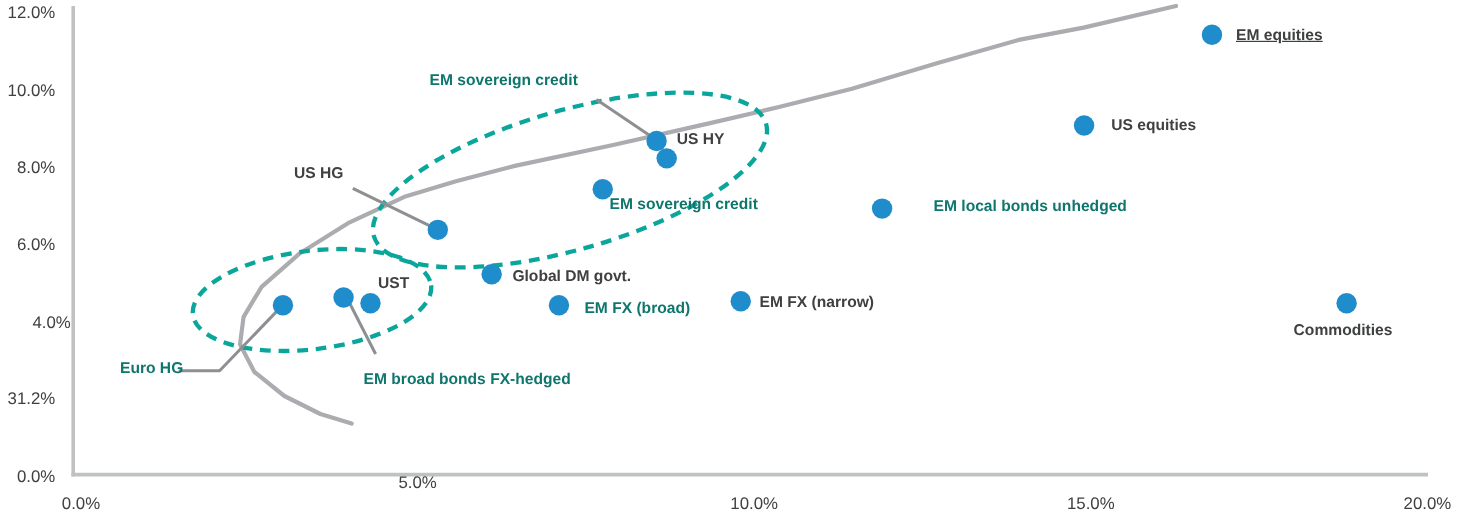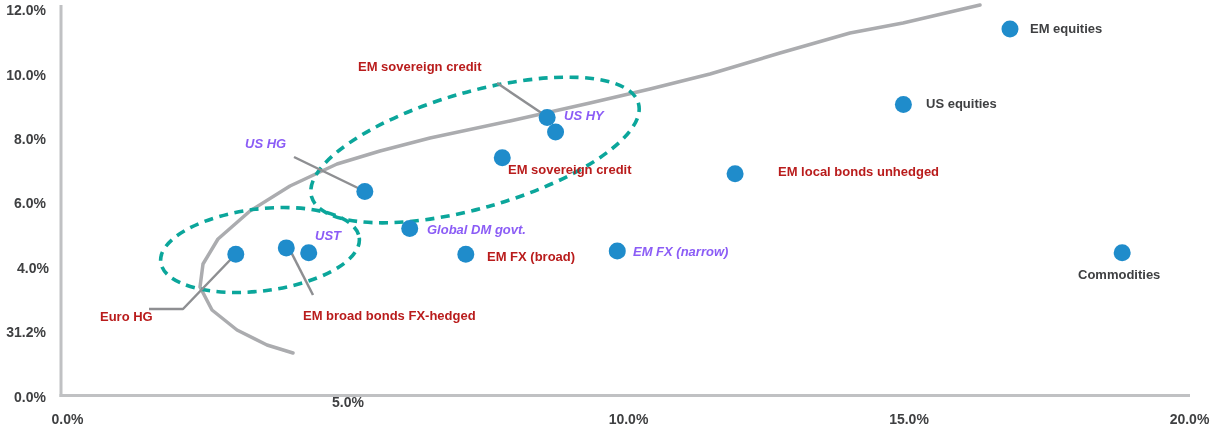--- a/index.html
+++ b/index.html
@@ -11,27 +11,27 @@
     overflow:hidden;
   }
   #plot-svg{position:absolute;left:0;top:0;}
   .pt-label{
     position:absolute;
     font-size:13px;
     font-weight:bold;
     line-height:14px;
     white-space:nowrap;
   }
-  .lbl-red{color:#b91c1c;}
-  .lbl-gray{color:#8b5cf6;font-style:italic;}
+  .lbl-red{color:#0f766e;}
+  .lbl-gray{color:#404040;}
   .lbl-dark{color:#3F4042;}
   .tick{
     position:absolute;
     font-size:14px;
-    font-weight:bold;
+    font-weight:normal;
     color:#3F4042;
     line-height:15px;
     white-space:nowrap;
   }
   .ytick{width:46px;text-align:right;}
   .xtick{width:64px;text-align:center;}
 </style>
 </head>
 <body>
 
@@ -55,37 +55,37 @@
       <circle cx="502.27500000000003" cy="157.71999999999997" r="8.5" fill="#1F8CCB"></circle>
       <circle cx="547.155" cy="117.46999999999997" r="8.5" fill="#1F8CCB"></circle>
       <circle cx="555.5699999999999" cy="131.95999999999998" r="8.5" fill="#1F8CCB"></circle>
       <circle cx="617.2800000000001" cy="251.1" r="8.5" fill="#1F8CCB"></circle>
       <circle cx="735.09" cy="173.81999999999996" r="8.5" fill="#1F8CCB"></circle>
       <circle cx="903.39" cy="104.58999999999997" r="8.5" fill="#1F8CCB"></circle>
       <circle cx="1009.98" cy="28.91999999999996" r="8.5" fill="#1F8CCB"></circle>
       <circle cx="1122.18" cy="252.70999999999998" r="8.5" fill="#1F8CCB"></circle>
     </svg>
   <div id="labels-layer">
-      <div class="pt-label lbl-red" style="left: 83px; top: 310px; padding-left: 17px;">Euro HG</div>
+      <div class="pt-label lbl-red" style="left: 83px; top: 300px; padding-left: 17px;">Euro HG</div>
       <div class="pt-label lbl-red" style="left: 303px; top: 309px;">EM broad bonds FX-hedged</div>
       <div class="pt-label lbl-gray" style="left: 315px; top: 229px;">UST</div>
       <div class="pt-label lbl-gray" style="left: 245px; top: 137px;">US HG</div>
       <div class="pt-label lbl-gray" style="left: 427px; top: 223px;">Global DM govt.</div>
       <div class="pt-label lbl-red" style="left: 487px; top: 250px;">EM FX (broad)</div>
       <div class="pt-label lbl-red" style="left: 508px; top: 163px;">EM sovereign credit</div>
       <div class="pt-label lbl-red" style="left: 358px; top: 60px;">EM sovereign credit</div>
       <div class="pt-label lbl-gray" style="left: 564px; top: 109px;">US HY</div>
       <div class="pt-label lbl-gray" style="left: 633px; top: 245px;">EM FX (narrow)</div>
       <div class="pt-label lbl-red" style="left: 754px; top: 165px; padding-left: 24px;">EM local bonds unhedged</div>
       <div class="pt-label lbl-dark" style="left: 926px; top: 97px;">US equities</div>
-      <div class="pt-label lbl-dark" style="left: 1030px; top: 22px;">EM equities</div>
+      <div class="pt-label lbl-dark" style="left: 1030px; top: 22px; text-decoration: underline;">EM equities</div>
       <div class="pt-label lbl-dark" style="left: 1078px; top: 268px;">Commodities</div>
       <div class="tick ytick" style="left: 0px; top: 389.5px;">0.0%</div>
       <div class="tick ytick" style="left: 0px; top: 325.1px;">31.2%</div>
-      <div class="tick ytick" style="left: 3px; top: 260.7px;">4.0%</div>
+      <div class="tick ytick" style="left: 13px; top: 260.7px;">4.0%</div>
       <div class="tick ytick" style="left: 0px; top: 196.3px;">6.0%</div>
       <div class="tick ytick" style="left: 0px; top: 131.9px;">8.0%</div>
       <div class="tick ytick" style="left: 0px; top: 67.5px;">10.0%</div>
       <div class="tick ytick" style="left: 0px; top: 3.1px;">12.0%</div>
       <div class="tick xtick" style="left: 35.5px; top: 412px;">0.0%</div>
       <div class="tick xtick" style="left: 316px; top: 395px;">5.0%</div>
       <div class="tick xtick" style="left: 596.5px; top: 412px;">10.0%</div>
       <div class="tick xtick" style="left: 877px; top: 412px;">15.0%</div>
       <div class="tick xtick" style="left: 1157.5px; top: 412px;">20.0%</div>
     </div>

